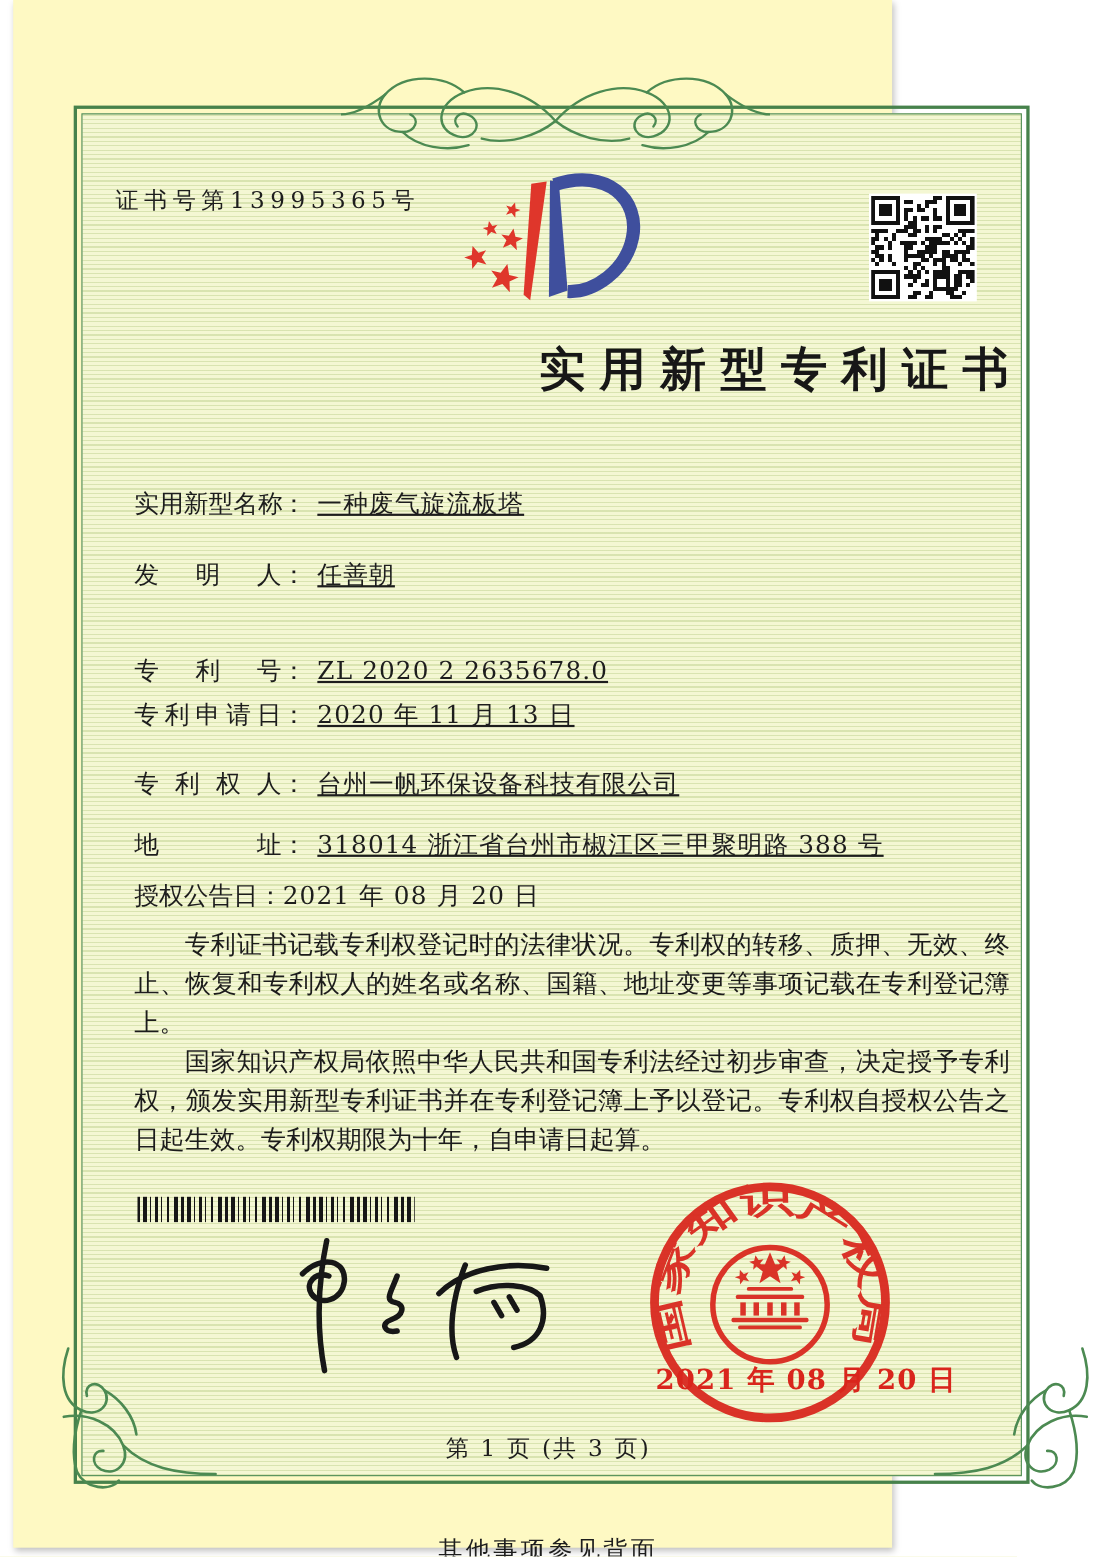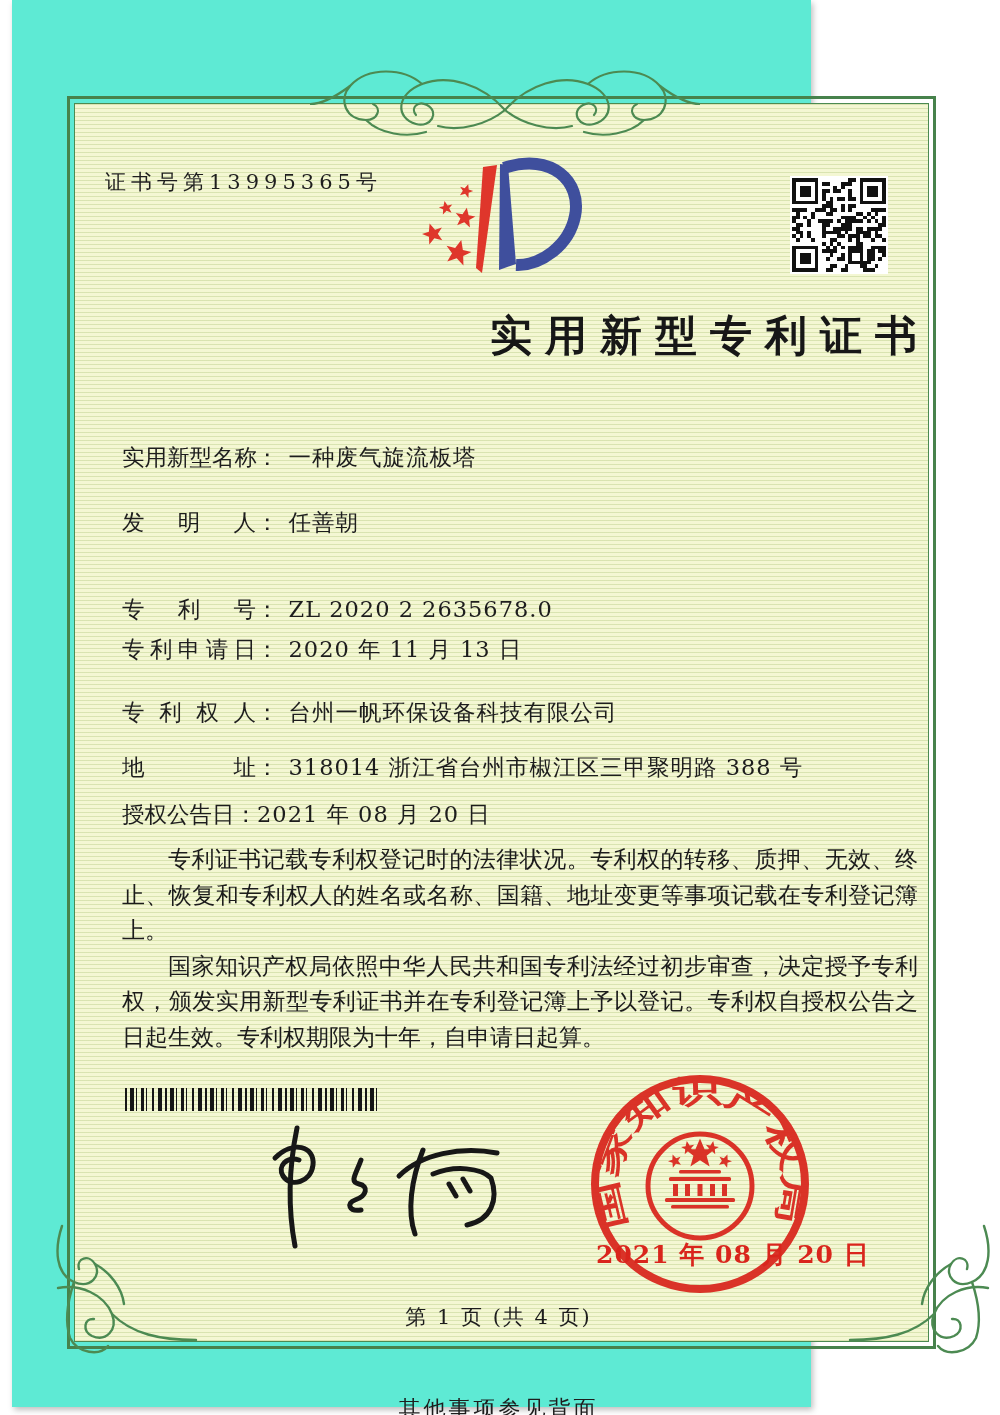--- a/index.html
+++ b/index.html
@@ -3,21 +3,21 @@
 <meta charset="utf-8">
 <style>
   html,body{margin:0;padding:0;}
   body{
     width:1000px;height:1415px;position:relative;background:#ffffff;
     font-family:"DejaVu Serif","Liberation Serif",serif;color:#222;
     overflow:hidden;
   }
   .paper{
     position:absolute;left:12px;top:0;width:799px;height:1407px;
-    background:#5eead4;box-shadow:2px 3px 6px rgba(0,0,0,.25);
+    background:#fef9c3;box-shadow:2px 3px 6px rgba(0,0,0,.25);
   }
   
   .frame{
     position:absolute;left:55px;top:96px;width:863px;height:1247px;
     border:3px solid #47824c;
   }
   .frame-inner{
     position:absolute;inset:4px;border:1.5px solid #4c8a52;
     background:
       repeating-linear-gradient(0deg, rgba(173,196,120,.38) 0 1px, rgba(0,0,0,0) 1px 4px),
@@ -32,21 +32,21 @@
   }
   .logo{position:absolute;left:408px;top:152px;width:200px;height:142px;}
   .qr{position:absolute;left:778px;top:176px;width:94px;height:94px;background:#fff;padding:2px;}
   .qr svg{display:block;width:100%;height:100%;}
 
   .title{
     position:absolute;left:55px;top:308px;width:863px;text-align:right;
     font-size:42px;font-weight:700;letter-spacing:13px;color:#171717;
   }
 
-  .row{position:absolute;left:110px;font-size:22.5px;color:#1d1d1d;white-space:nowrap;}
+  .row{position:absolute;left:110px;font-size:22.5px;color:#1d1d1d;white-space:nowrap;text-decoration:underline;}
   .flabel{
     display:inline-block;width:134px;vertical-align:bottom;
     text-align:justify;text-align-last:justify;
   }
   .fcolon{display:inline-block;margin-right:10px;}
   .fvalue{letter-spacing:1px;}
 
   .grant-pair{position:absolute;top:799px;left:110px;font-size:22.5px;white-space:nowrap;color:#1d1d1d;}
   .grant-pair.second{left:496px;}
 
@@ -442,16 +442,16 @@
         <rect x="-2.5" y="0" width="5" height="12"></rect>
         <rect x="10" y="0" width="5" height="12"></rect>
         <rect x="22" y="0" width="5" height="12"></rect>
         <rect x="-35" y="14" width="70" height="4" rx="1.5"></rect>
         <rect x="-29" y="21" width="58" height="3.5" rx="1.5"></rect>
       </g>
     </svg>
   </div>
   <div class="seal-date">2021 年 08 月 20 日</div>
 
-  <div class="page-no">第 1 页 (共 4 页)</div>
+  <div class="page-no">第 1 页 (共 3 页)</div>
   <div class="back-note">其他事项参见背面</div>
 
 </div>
 
 </body></html>

